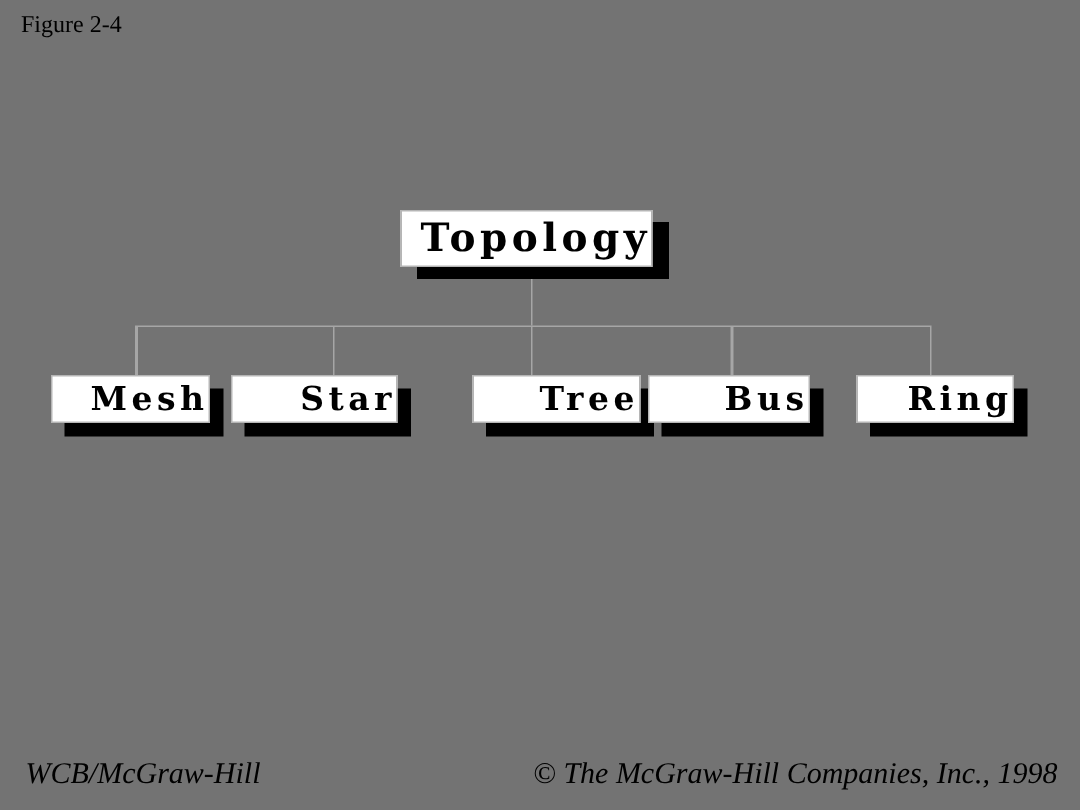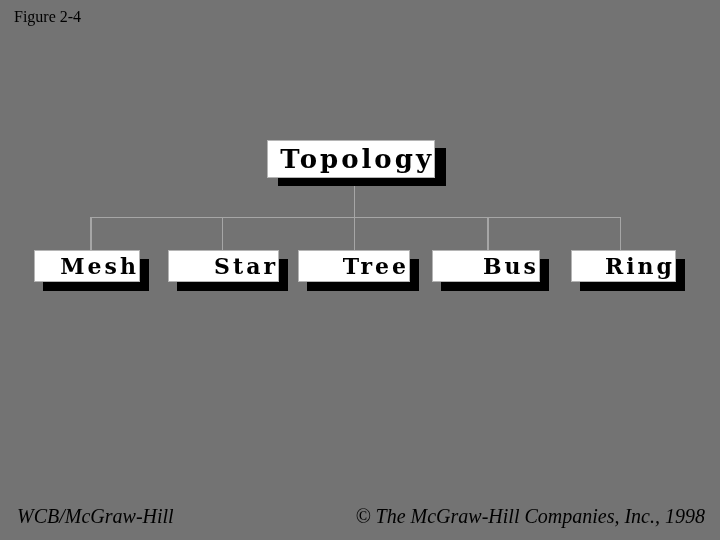--- a/index.html
+++ b/index.html
@@ -42,22 +42,22 @@
     font-size: 26px;
     letter-spacing: 3px;
   }
   .node-child {
     top: 250px; height: 32px;
     box-shadow: 9px 9px 0 #000000;
     font-size: 22px;
     letter-spacing: 3px;
   }
   .node-mesh { left: 34px;  width: 106px; }
-  .node-star { left: 168px; width: 111px; }
-  .node-tree { left: 298px; width: 112px; }
+  .node-star { left: 154px; width: 111px; }
+  .node-tree { left: 315px; width: 112px; }
   .node-bus  { left: 432px; width: 108px; }
   .node-ring { left: 571px; width: 105px; }
 
   
   .connector { position: absolute; background: #a6a6a6; }
   .c-stem { left: 354px; top: 186px; width: 1px; height: 31px; }
   .c-hbar { left: 90px;  top: 217px; width: 531px; height: 1px; }
   .c-drop { top: 218px; width: 1px; height: 32px; }
   .c-drop-mesh { left: 90px; width: 2px; }
   .c-drop-star { left: 222px; }

